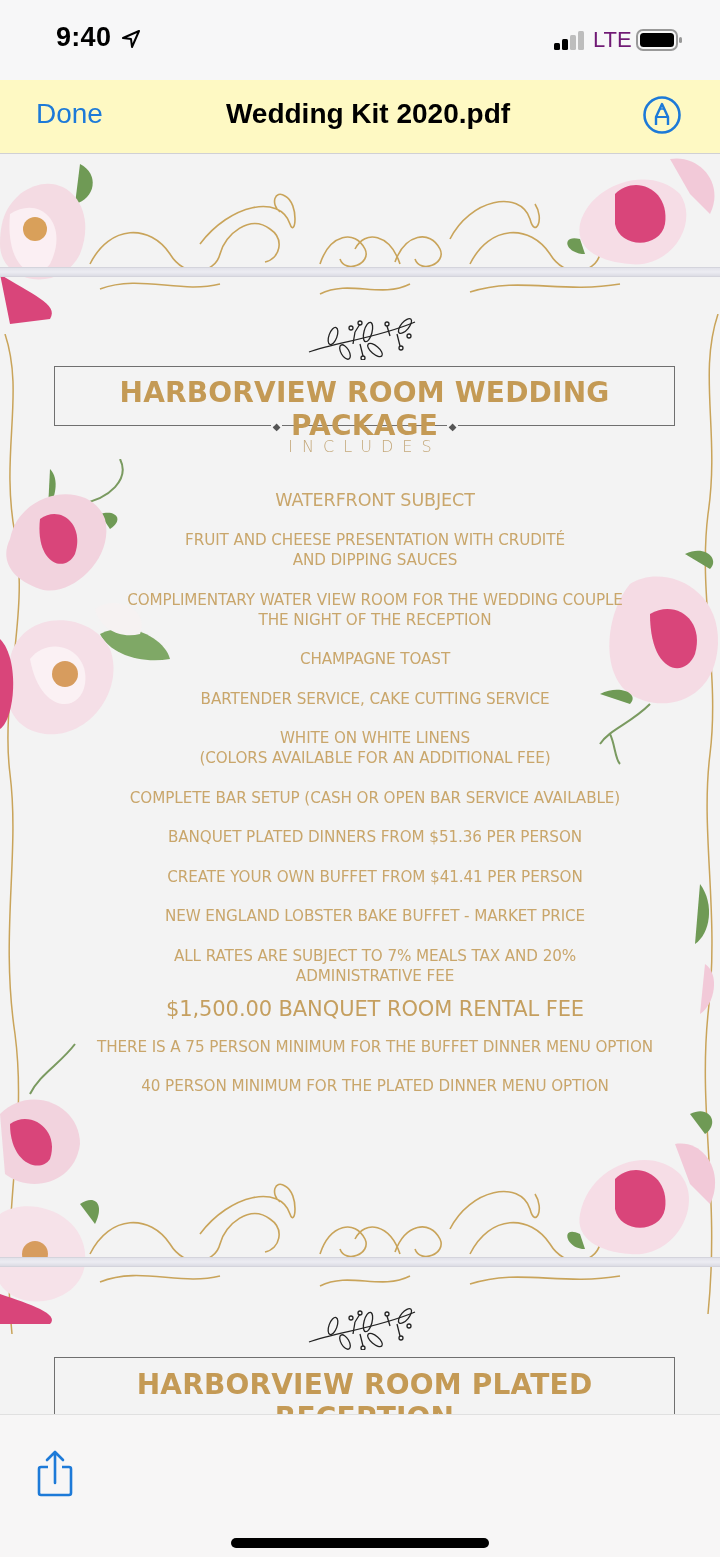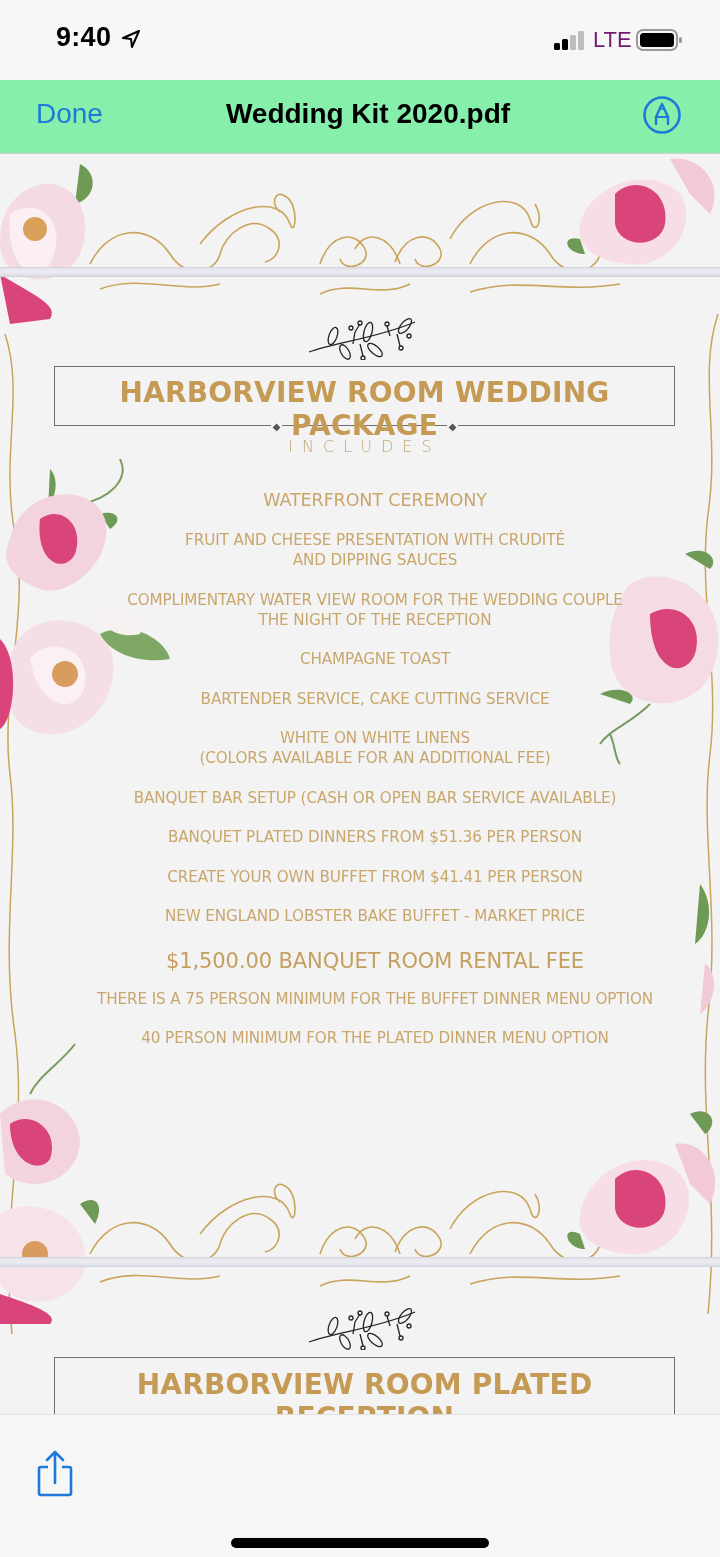--- a/index.html
+++ b/index.html
@@ -18,21 +18,21 @@
       font-family: "Liberation Sans", sans-serif; letter-spacing: 0.3px;
     }
     .loc-icon { position: absolute; left: 120px; top: 28px; width: 22px; height: 22px; }
     .signal { position: absolute; left: 553px; top: 30px; width: 36px; height: 20px; }
     .lte { position: absolute; left: 593px; top: 27px; font-size: 22px; color: #701a75; font-weight: 500; }
     .battery { position: absolute; left: 636px; top: 28px; width: 48px; height: 24px; }
 
     
     .nav-bar {
       position: absolute; top: 80px; left: 0; width: 720px; height: 74px;
-      border-bottom: 1px solid #d0d0d4; background: #86efac;
+      border-bottom: 1px solid #d0d0d4; background: #fef9c3;
     }
     .done-btn {
       position: absolute; left: 36px; top: 18px;
       font-size: 28px; color: #1d7ad8; cursor: pointer;
     }
     .nav-title {
       position: absolute; left: 16px; right: 0; top: 18px; text-align: center;
       font-size: 28px; font-weight: 600; color: #000;
     }
     .markup-btn { position: absolute; left: 642px; top: 15px; width: 40px; height: 40px; cursor: pointer; }
@@ -247,33 +247,35 @@
     <div class="title-box" style="top:212px;">
       <div class="title-text">HARBORVIEW ROOM WEDDING PACKAGE</div>
     </div>
     <div class="includes-row" style="top:262px;">
       <span class="includes-dot">◆</span>
       <span class="includes-label">INCLUDES</span>
       <span class="includes-dot">◆</span>
     </div>
 
     <div class="items">
-      <div class="item lead">WATERFRONT CEREMONY</div>
+      <div class="item lead">WATERFRONT SUBJECT</div>
       <div class="item" style="white-space:pre-line;">FRUIT AND CHEESE PRESENTATION WITH CRUDITÉ
 AND DIPPING SAUCES</div>
       <div class="item" style="white-space:pre-line;">COMPLIMENTARY WATER VIEW ROOM FOR THE WEDDING COUPLE
 THE NIGHT OF THE RECEPTION</div>
       <div class="item">CHAMPAGNE TOAST</div>
       <div class="item">BARTENDER SERVICE, CAKE CUTTING SERVICE</div>
       <div class="item" style="white-space:pre-line;">WHITE ON WHITE LINENS
 (COLORS AVAILABLE FOR AN ADDITIONAL FEE)</div>
-      <div class="item">BANQUET BAR SETUP (CASH OR OPEN BAR SERVICE AVAILABLE)</div>
+      <div class="item">COMPLETE BAR SETUP (CASH OR OPEN BAR SERVICE AVAILABLE)</div>
       <div class="item">BANQUET PLATED DINNERS FROM $51.36 PER PERSON</div>
       <div class="item">CREATE YOUR OWN BUFFET FROM $41.41 PER PERSON</div>
       <div class="item">NEW ENGLAND LOBSTER BAKE BUFFET - MARKET PRICE</div>
+      <div class="item" style="white-space:pre-line;margin-bottom:8px;">ALL RATES ARE SUBJECT TO 7% MEALS TAX AND 20%
+ADMINISTRATIVE FEE</div>
       <div class="item big">$1,500.00 BANQUET ROOM RENTAL FEE</div>
       <div class="item">THERE IS A 75 PERSON MINIMUM FOR THE BUFFET DINNER MENU OPTION</div>
       <div class="item">40 PERSON MINIMUM FOR THE PLATED DINNER MENU OPTION</div>
     </div>
 
     <svg class="sprig" style="top:1150px;" viewBox="0 0 118 46">
       <g fill="none" stroke="#222" stroke-width="1.3">
         <path d="M4 38 C30 28, 70 25, 110 8"></path>
         <ellipse cx="28" cy="22" rx="4" ry="9" transform="rotate(20 28 22)"></ellipse>
         <ellipse cx="40" cy="38" rx="4" ry="8" transform="rotate(-30 40 38)"></ellipse>

